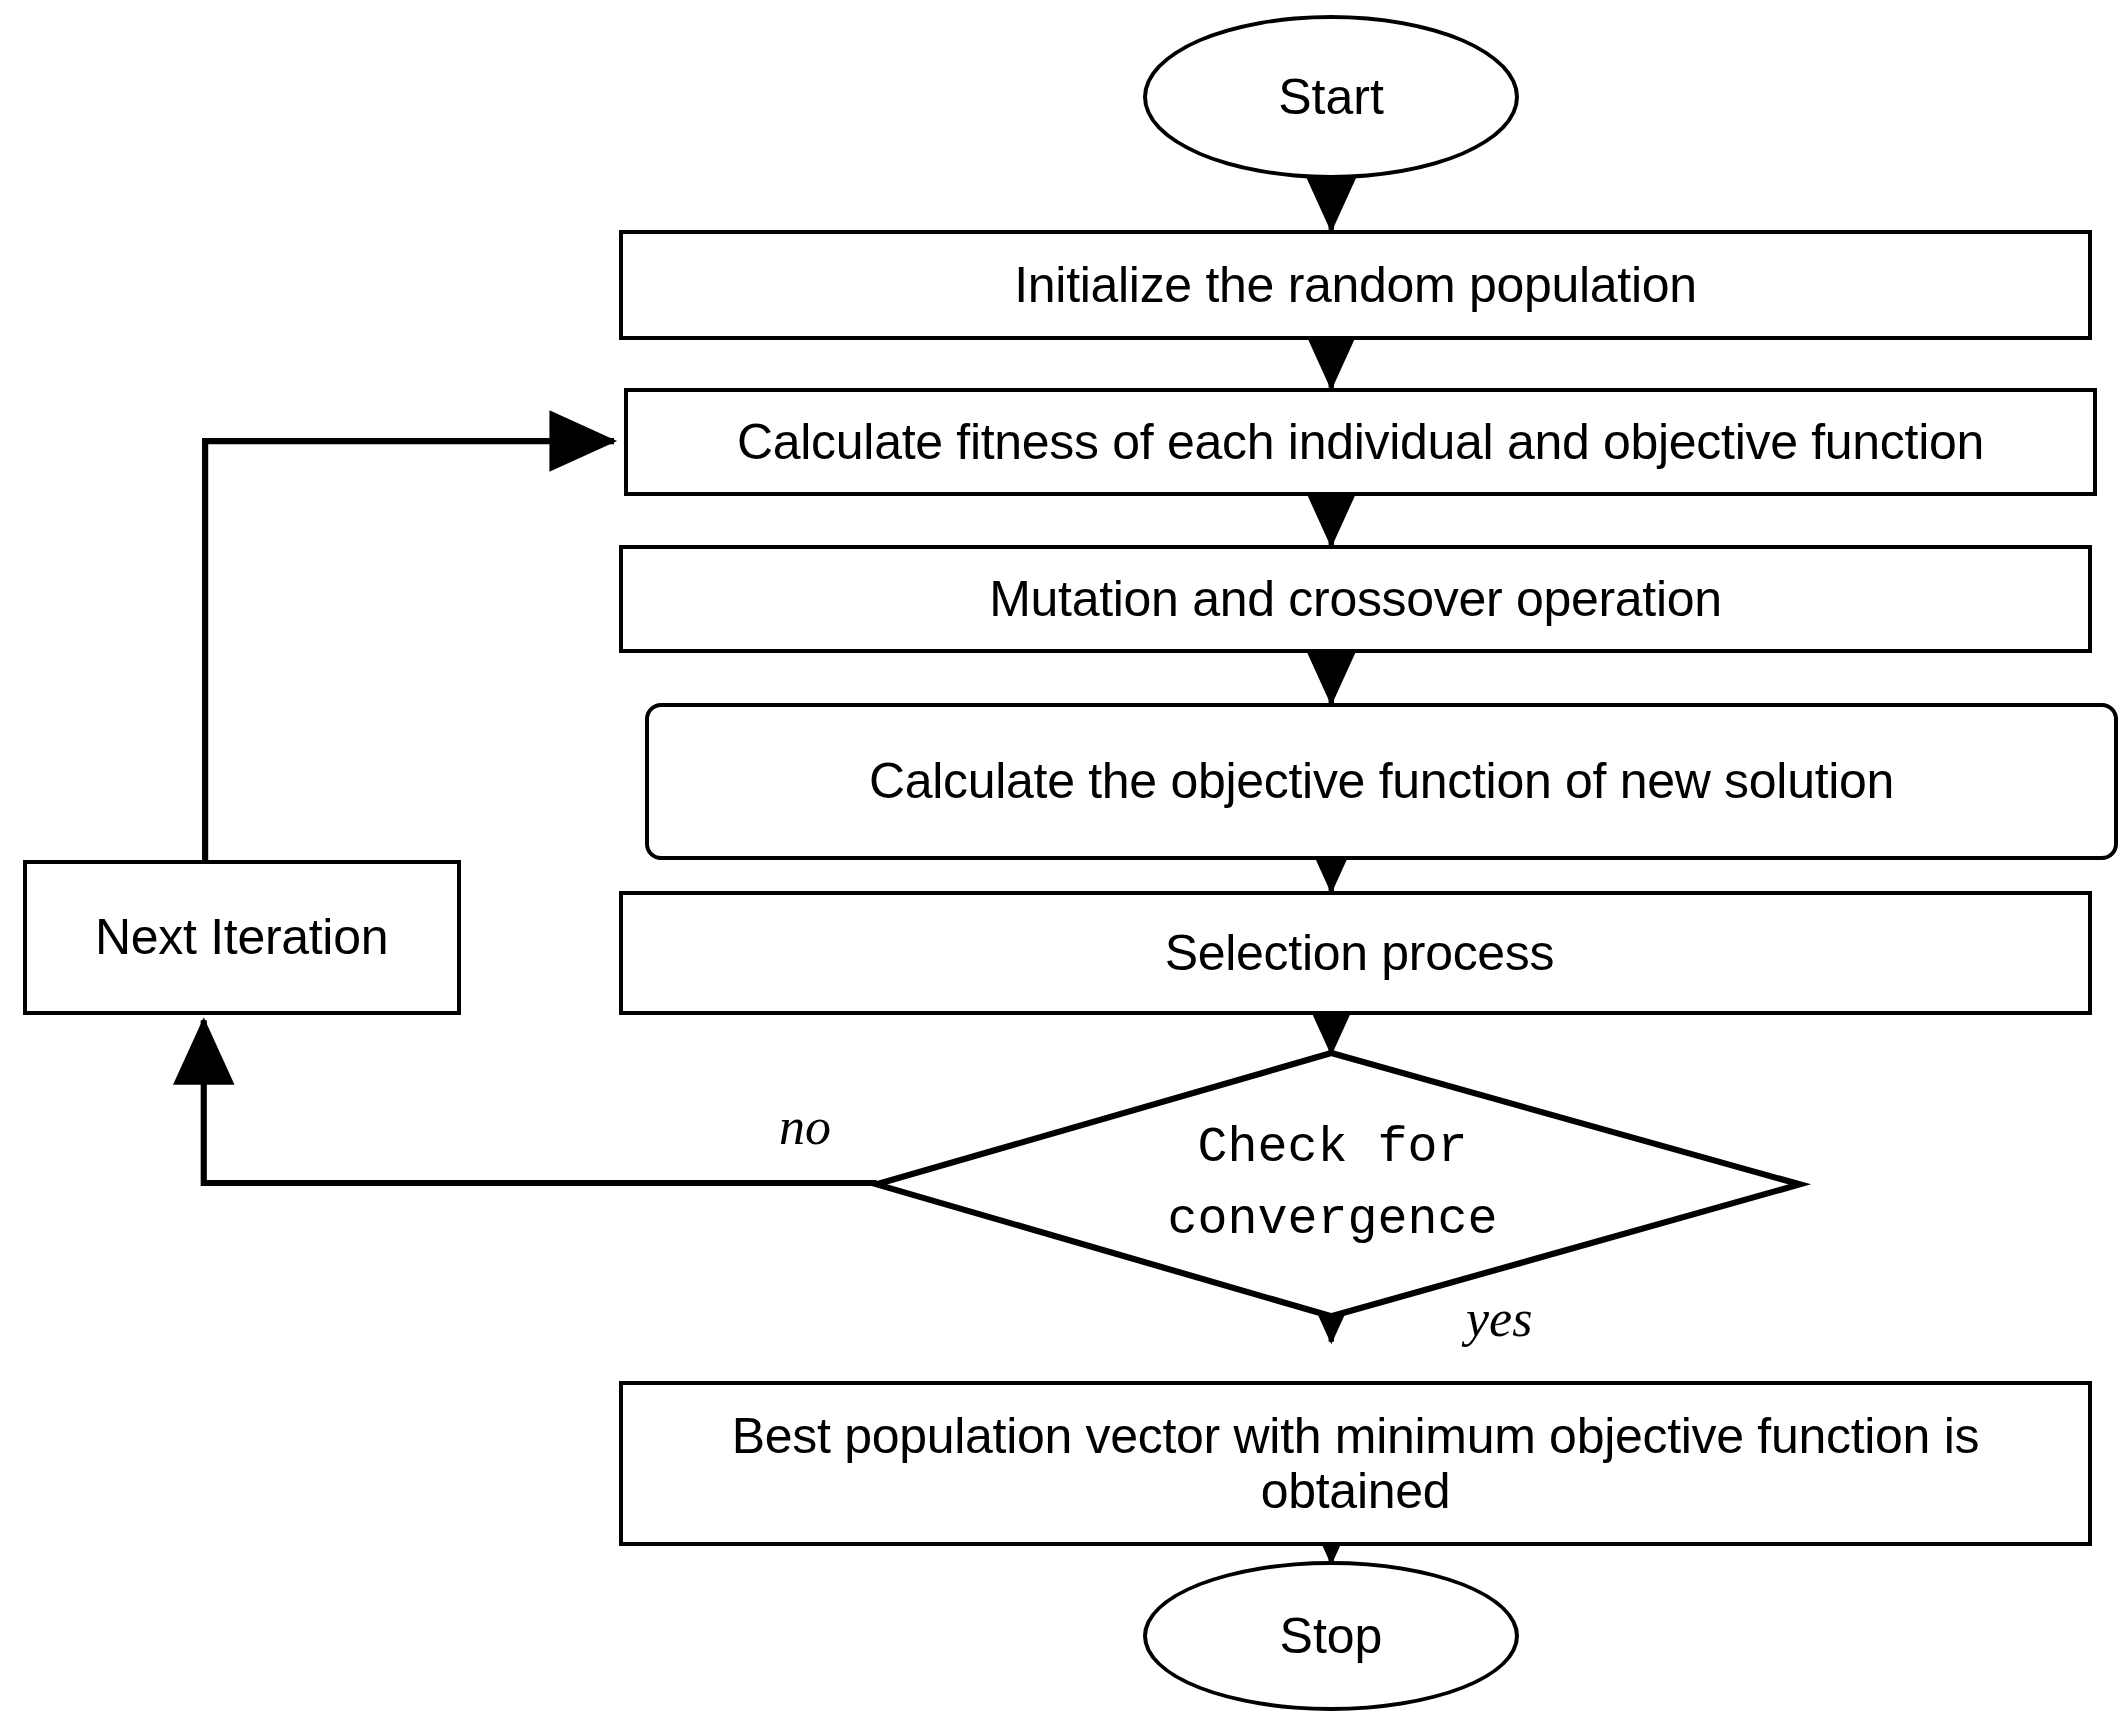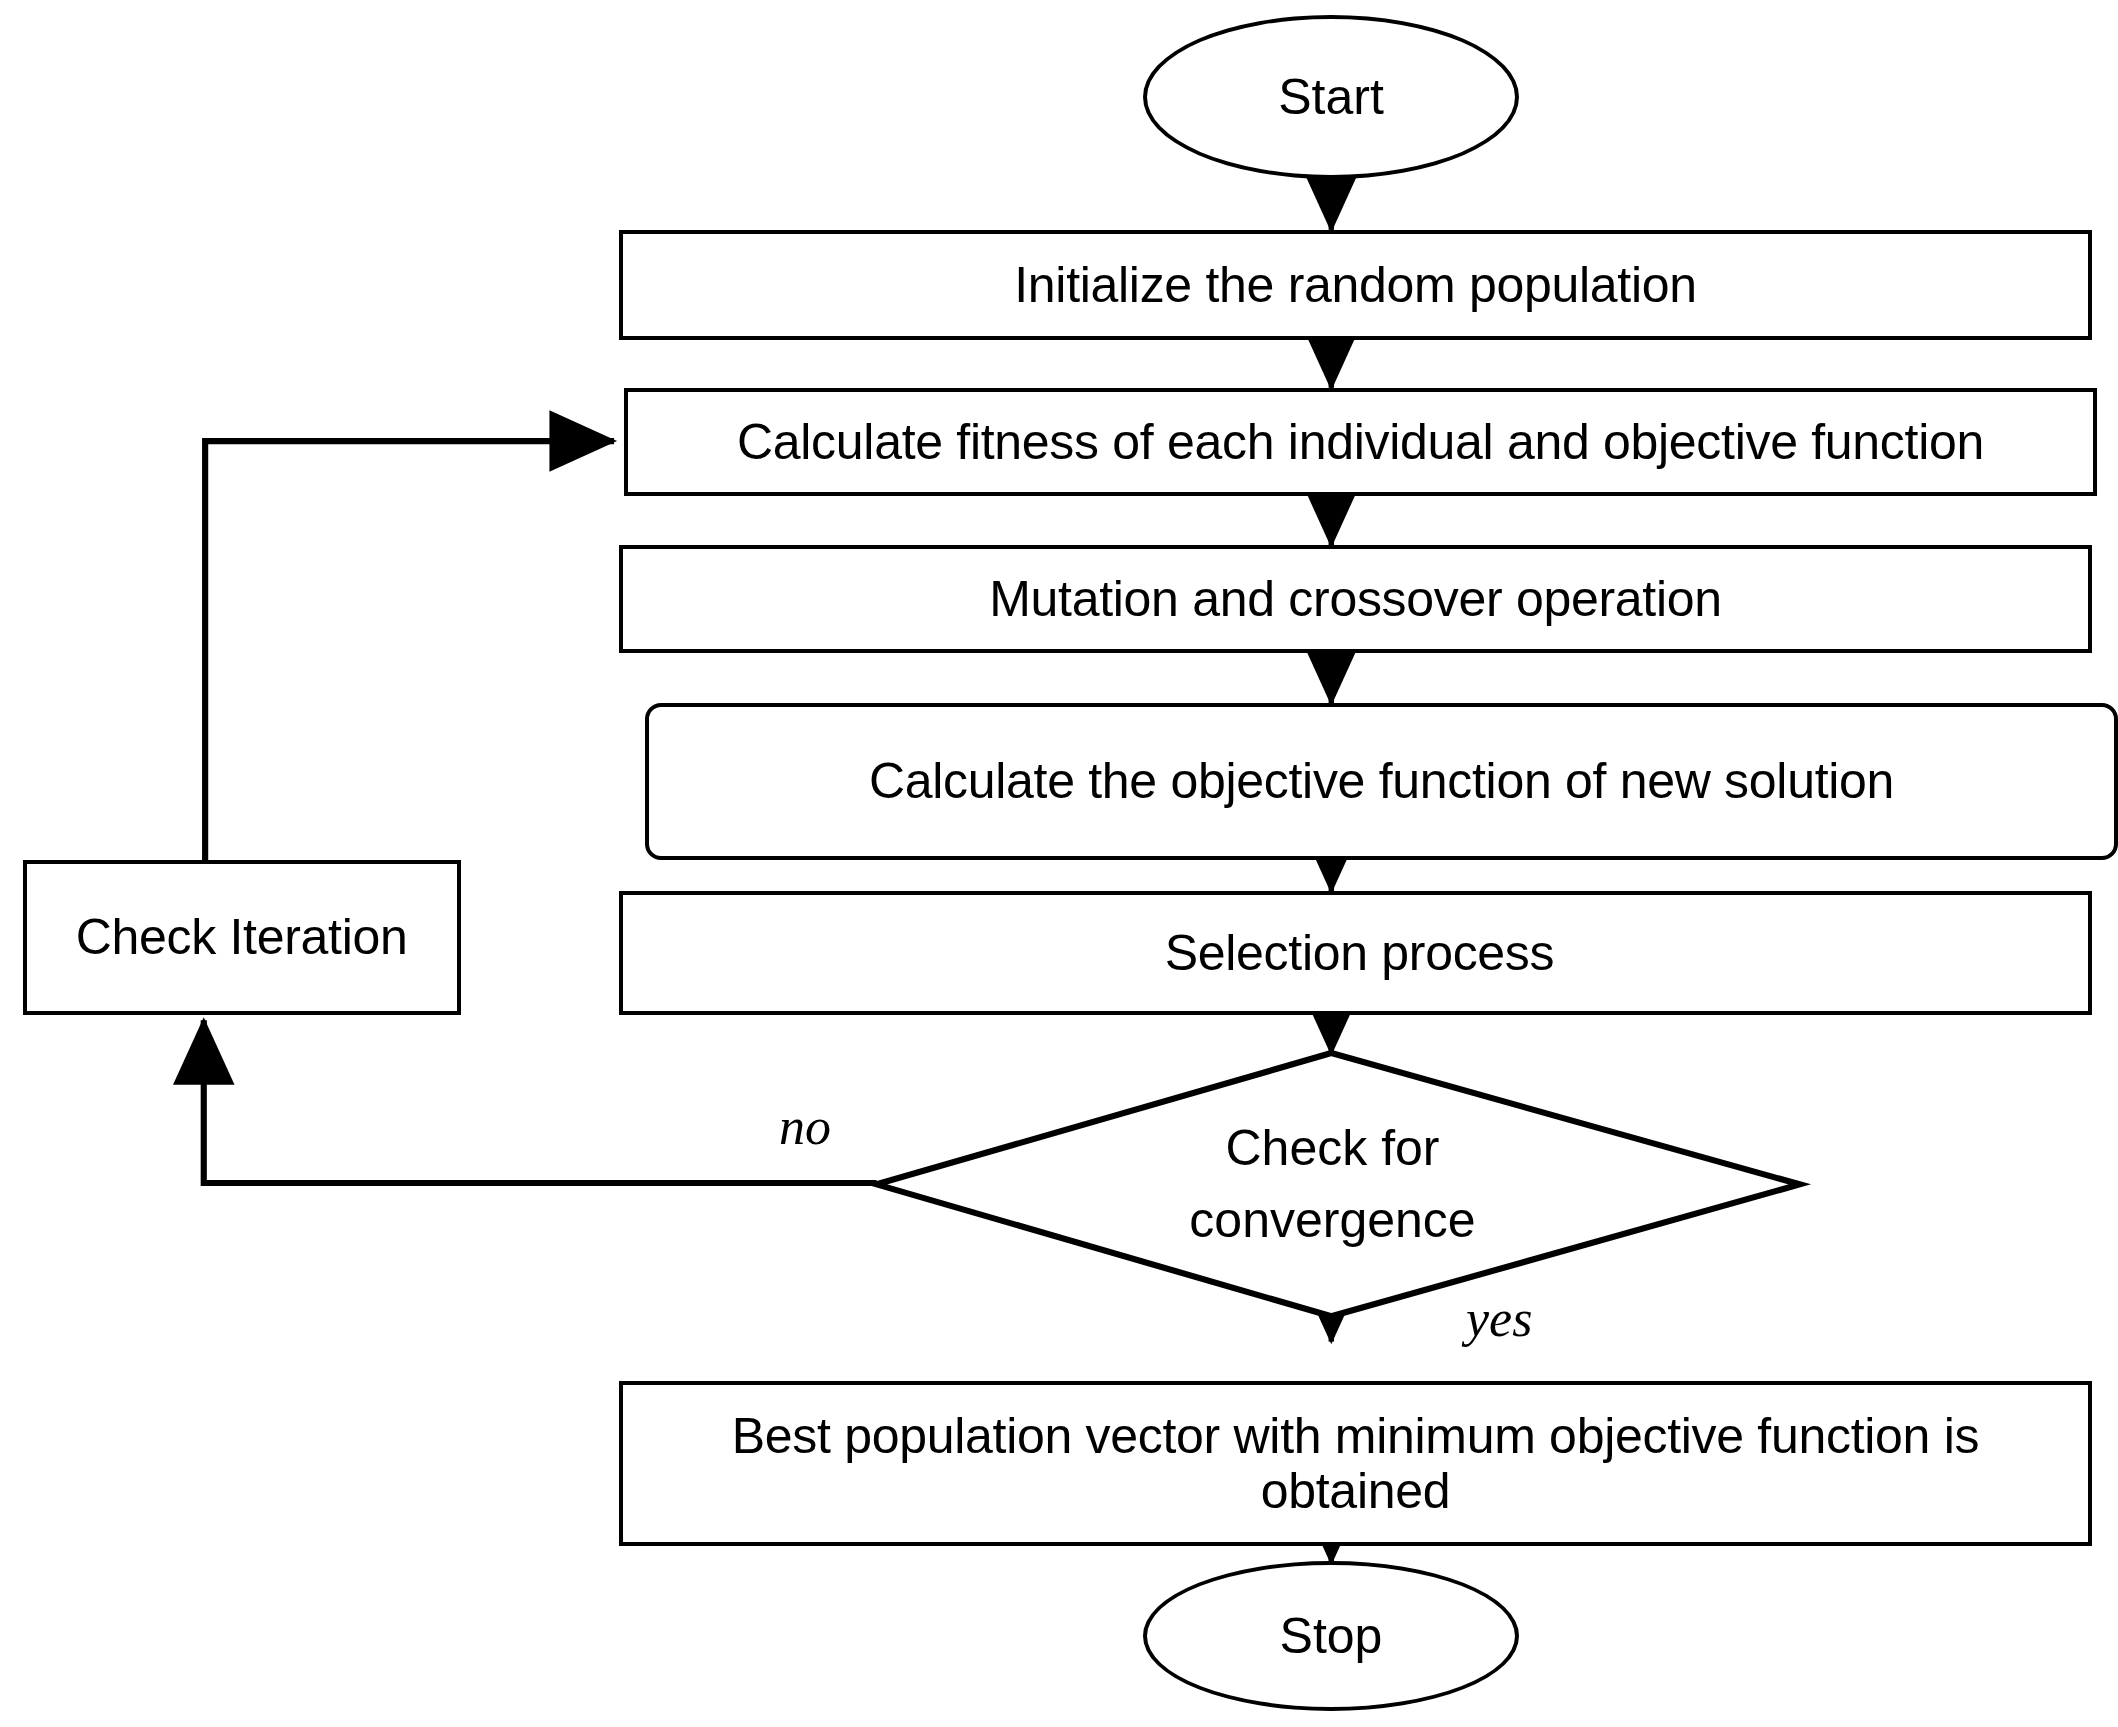--- a/index.html
+++ b/index.html
@@ -9,21 +9,21 @@
   svg.layer{position:absolute;left:0;top:0;width:2119px;height:1728px;pointer-events:none;}
   .node{position:absolute;box-sizing:border-box;display:flex;align-items:center;
         justify-content:center;text-align:center;color:#000;background:#fff;}
   .rectnode{border:4.8px solid #000;}
   .rect-label{font-size:50px;line-height:1.10;letter-spacing:-0.3px;
               font-family:"Liberation Sans", sans-serif;padding:0 12.3px;}
   .ell{border:4.8px solid #000;border-radius:50%;}
   .ell-label{font-size:50px;font-family:"Liberation Sans", sans-serif;}
   .diamond-label{position:absolute;display:flex;align-items:center;justify-content:center;
                  text-align:right;font-size:50px;line-height:1.45;
-                 font-family:Liberation Sans, sans-serif;color:#000;}
+                 font-family:Liberation Mono, monospace;color:#000;}
   .edge-label{position:absolute;font-style:italic;font-size:52px;color:#000;
               font-family:"Liberation Serif", serif;}
 </style>
 </head>
 <body>
 
 <div id="canvas">
 
   <svg class="layer" viewBox="0 0 3099 2527">
     <defs>
@@ -73,21 +73,21 @@
 
   <div class="node rectnode" style="left:645px;top:703px;width:1473px;height:157px;border-radius:16px;">
     <span class="rect-label">Calculate the objective function of new solution</span>
   </div>
 
   <div class="node rectnode" style="left:619px;top:891px;width:1473px;height:124px;padding-left:8px;">
     <span class="rect-label">Selection process</span>
   </div>
 
   <div class="node rectnode" style="left:22.6px;top:860px;width:438px;height:155px;">
-    <span class="rect-label">Check Iteration</span>
+    <span class="rect-label">Next Iteration</span>
   </div>
 
   <div class="diamond-label" style="left:1066px;top:1097px;width:533px;height:174px;flex-direction:column;">
     <span>Check for</span>
     <span>convergence</span>
   </div>
 
   <div class="node rectnode" style="left:619px;top:1341px;width:1473px;height:165px;margin-top:40px;">
     <span class="rect-label">Best population vector with minimum objective function is obtained</span>
   </div>

